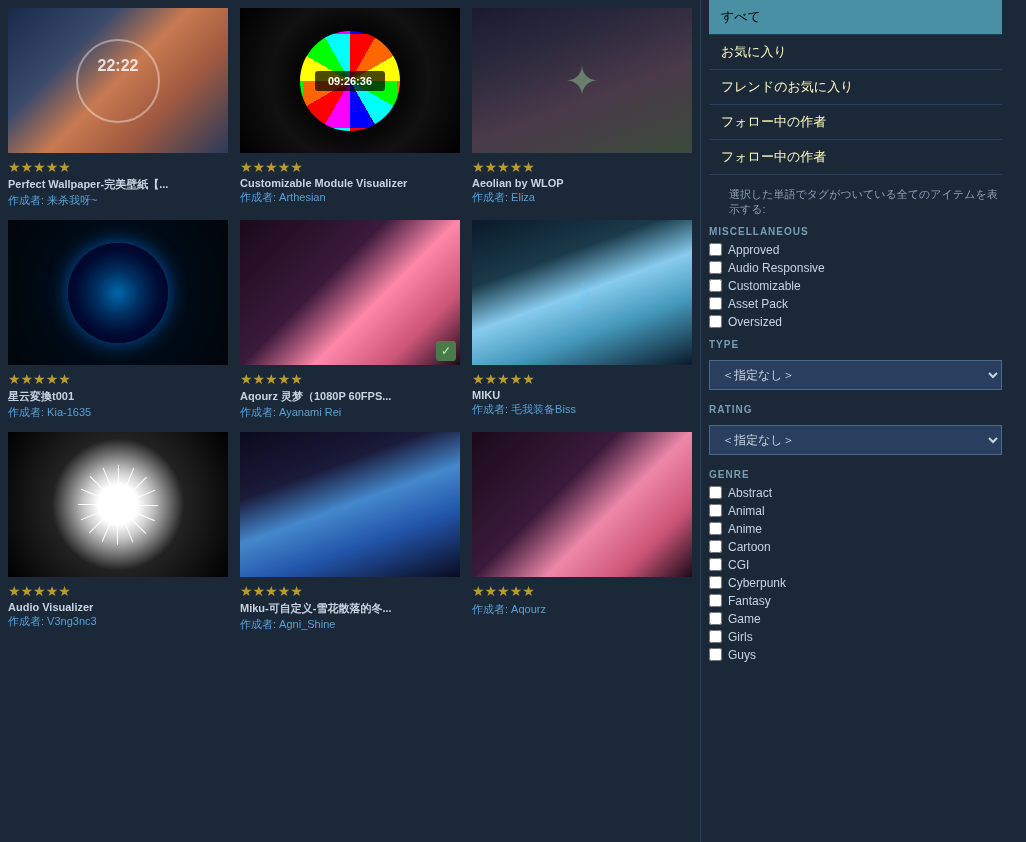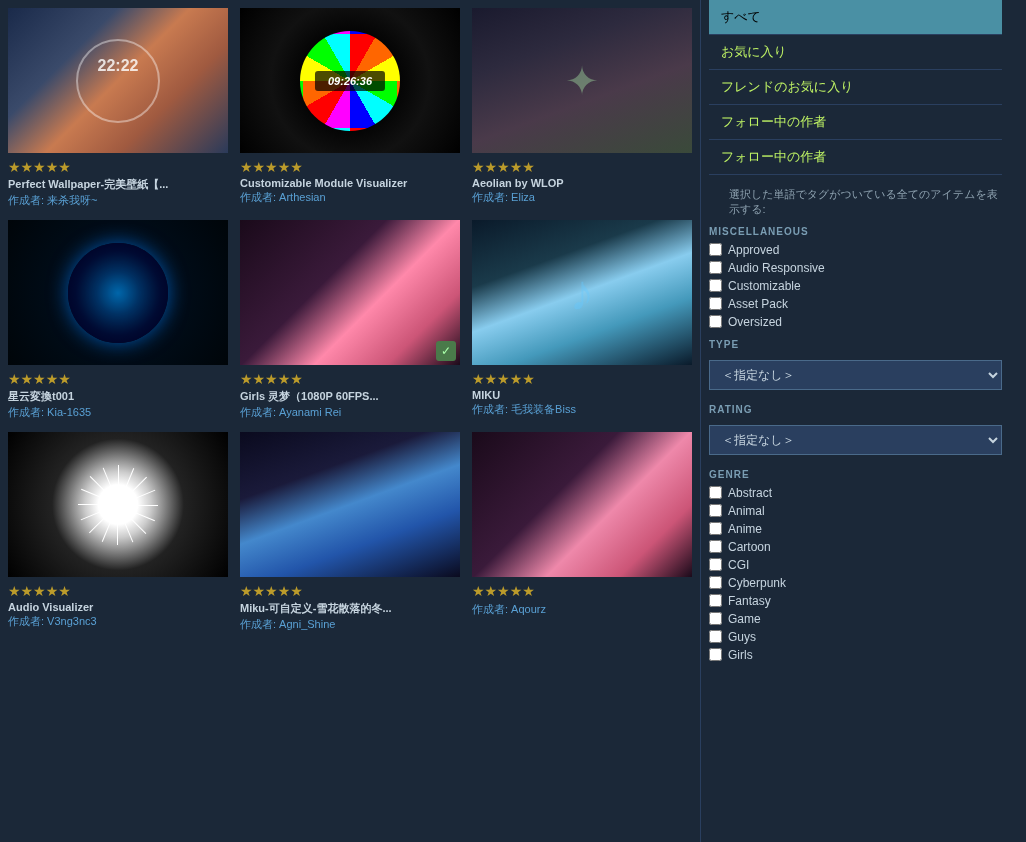--- a/index.html
+++ b/index.html
@@ -97,21 +97,20 @@
       left: 50%;
       transform: translate(-50%, -50%);
       color: white;
       font-size: 11px;
       font-weight: bold;
       text-align: center;
       z-index: 2;
       background: rgba(0,0,0,0.7);
       padding: 4px 13px;
       border-radius: 3px;
-      font-style: italic;
     }
     .thumb-3 {
       background: linear-gradient(160deg, #1a1a2e 0%, #2d2a3e 30%, #4a3a4a 60%, #3a4a3a 100%);
       display: flex;
       align-items: center;
       justify-content: center;
     }
     .thumb-3::before {
       content: '✦';
       font-size: 40px;
@@ -220,21 +219,21 @@
       background-color: #1b2838;
       padding: 0 8px;
       border-left: 1px solid #2a3f5f;
     }
     .sidebar-menu {
       margin-bottom: 12px;
     }
     .sidebar-item {
       padding: 8px 12px;
       cursor: pointer;
-      color: #bef264;
+      color: #fef9c3;
       font-size: 13px;
       border-bottom: 1px solid #2a3f5f;
     }
     .sidebar-item.active {
       background-color: #4a90a4;
       color: #000000;
     }
     .filter-section {
       margin-top: 8px;
     }
@@ -317,21 +316,21 @@
         </div>
         <div class="stars">★★★★★</div>
         <div class="item-title">星云変換t001</div>
         <div class="item-author">作成者: Kia-1635</div>
       </div>
       <div class="item-card">
         <div class="item-thumbnail thumb-5">
           <div class="checkmark-badge">✓</div>
         </div>
         <div class="stars">★★★★★</div>
-        <div class="item-title">Girls 灵梦（1080P 60FPS...</div>
+        <div class="item-title">Aqourz 灵梦（1080P 60FPS...</div>
         <div class="item-author">作成者: Ayanami Rei</div>
       </div>
       <div class="item-card">
         <div class="item-thumbnail thumb-6"></div>
         <div class="stars">★★★★★</div>
         <div class="item-title">MIKU</div>
         <div class="item-author">作成者: 毛我装备Biss</div>
       </div>
       <div class="item-card">
         <div class="item-thumbnail thumb-7">
@@ -449,21 +448,21 @@
         <label class="checkbox-row">
           <input type="checkbox" style="">
           <span class="checkbox-label">Fantasy</span>
         </label>
         <label class="checkbox-row">
           <input type="checkbox" style="">
           <span class="checkbox-label">Game</span>
         </label>
         <label class="checkbox-row">
           <input type="checkbox" style="">
+          <span class="checkbox-label">Girls</span>
+        </label>
+        <label class="checkbox-row">
+          <input type="checkbox" style="">
           <span class="checkbox-label">Guys</span>
-        </label>
-        <label class="checkbox-row">
-          <input type="checkbox" style="">
-          <span class="checkbox-label">Girls</span>
         </label>
       </div>
   </div>
 </div>
 
 </body></html>

